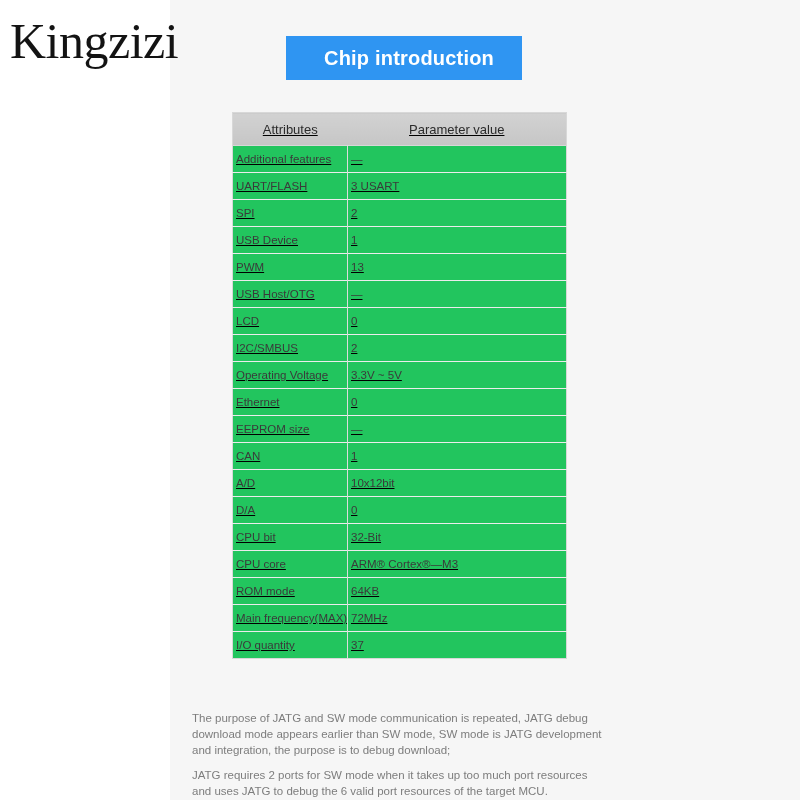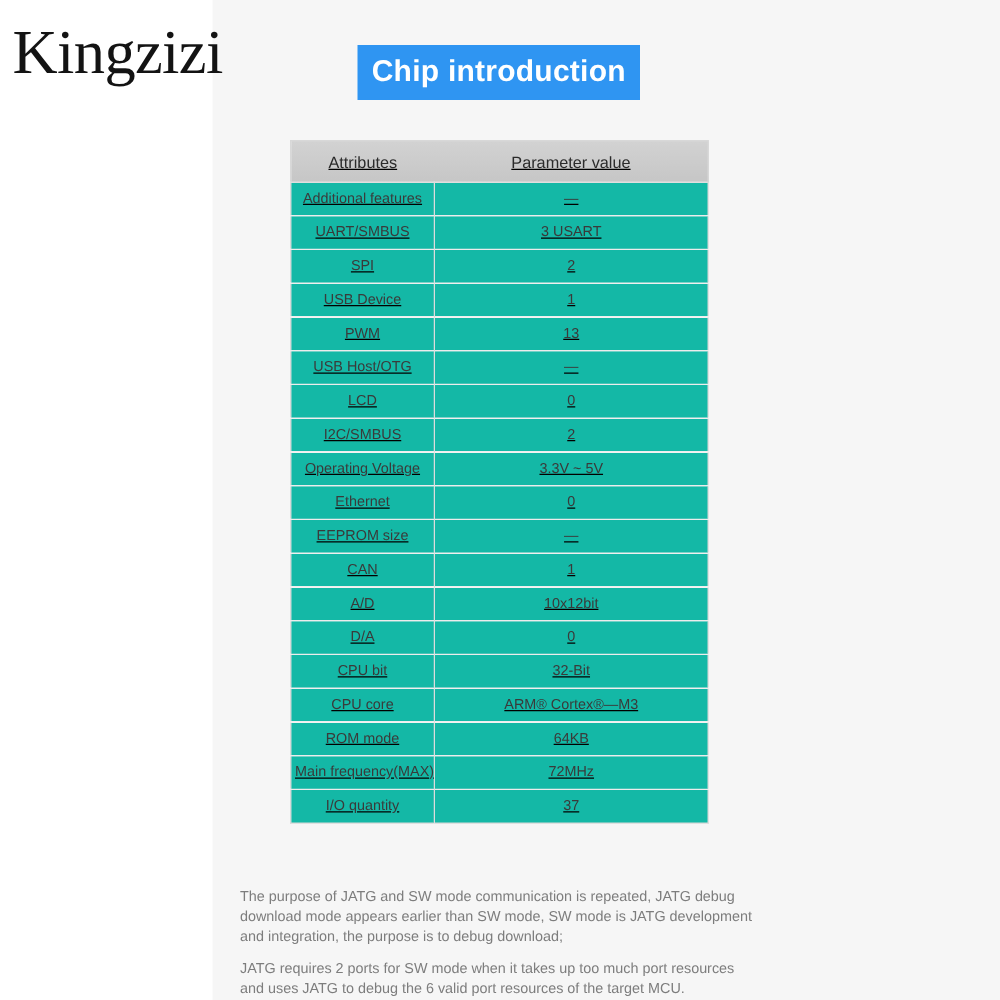--- a/index.html
+++ b/index.html
@@ -39,27 +39,28 @@
   }
 
   #banner {
     position: absolute;
     left: 286px;
     top: 36px;
     width: 226px;
     height: 44px;
     background: #2f95f2;
     color: #ffffff;
-    font-size: 24px;
+    font-size: 20px;
     font-weight: bold;
     display: flex;
     align-items: center;
     justify-content: center;
     letter-spacing: 0.2px;
     z-index: 4;
+    padding-left: 10px;
   }
 
   #spec-table-wrap {
     position: absolute;
     left: 232px;
     top: 112px;
     width: 334px;
     z-index: 3;
     text-decoration: underline;
   }
@@ -82,25 +83,24 @@
     height: 32px;
     text-align: center;
     border: none;
     padding: 0 4px;
   }
 
   table.spec tbody td {
     height: 26px;
     font-size: 11.5px;
     color: #3a3a3a;
-    text-align: center;
     border-top: 1px solid #ececec;
     border-right: 1px solid #dcdcdc;
     padding: 0 3px;
-    background: #14b8a6;
+    background: #22c55e;
     white-space: nowrap;
     overflow: hidden;
   }
   table.spec tbody td:last-child {
     border-right: none;
   }
   table.spec tbody tr:first-child td {
     border-top: 1px solid #d8d8d8;
   }
 
@@ -141,21 +141,21 @@
         <th>Attributes</th>
         <th>Parameter value</th>
       </tr>
     </thead>
     <tbody id="spec-body">
         <tr>
           <td>Additional features</td>
           <td>—</td>
         </tr>
         <tr>
-          <td>UART/SMBUS</td>
+          <td>UART/FLASH</td>
           <td>3 USART</td>
         </tr>
         <tr>
           <td>SPI</td>
           <td>2</td>
         </tr>
         <tr>
           <td>USB Device</td>
           <td>1</td>
         </tr>

